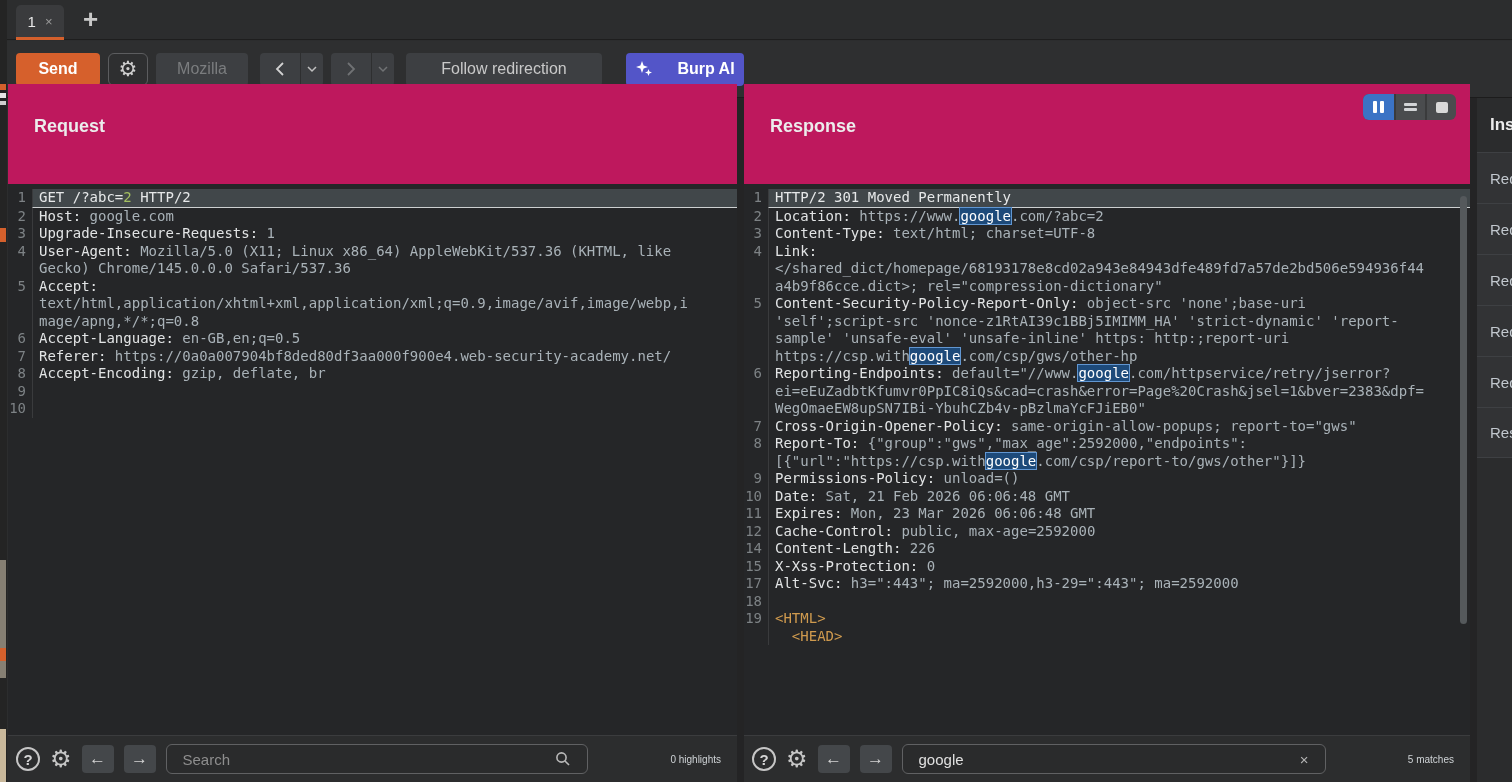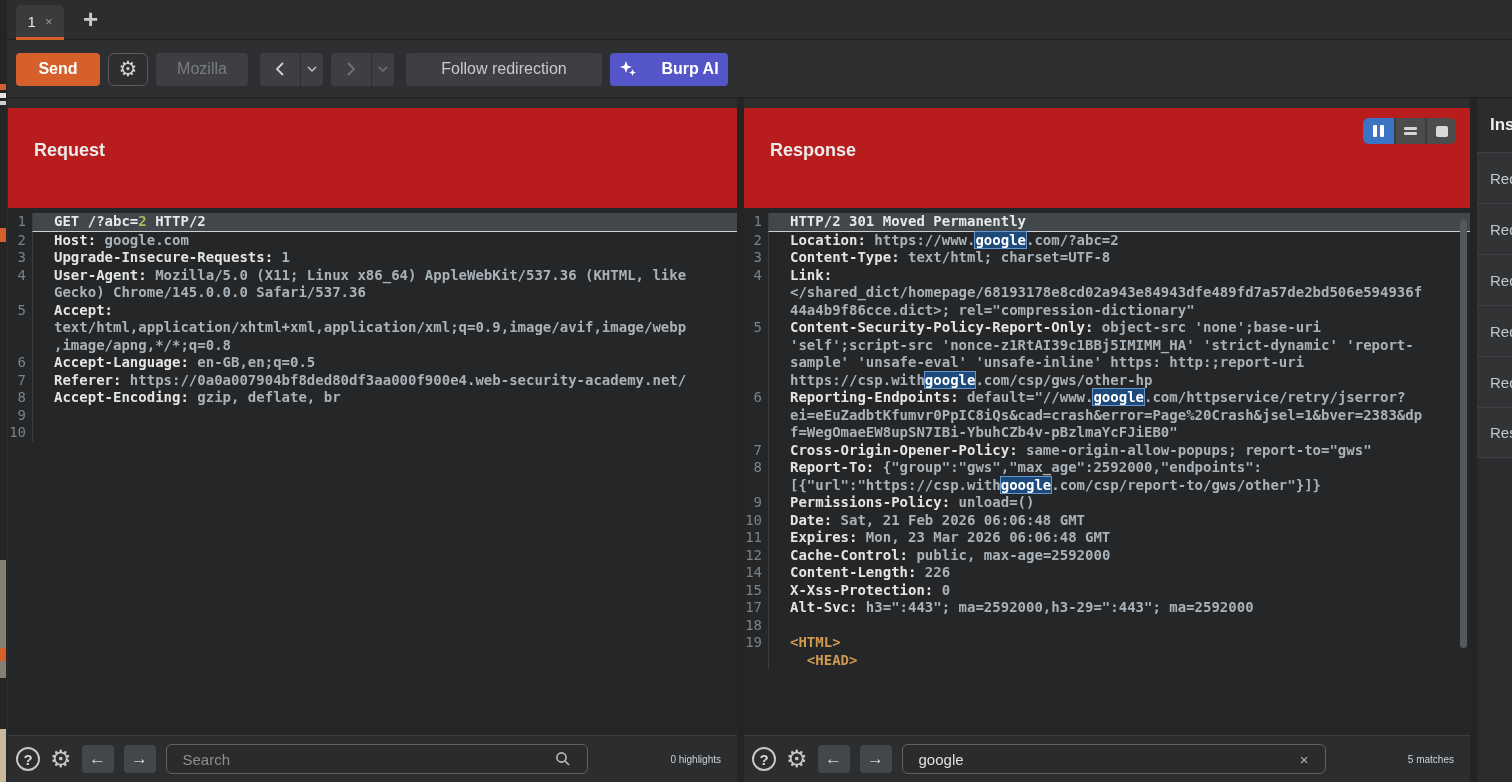--- a/index.html
+++ b/index.html
@@ -26,26 +26,26 @@
              border-bottom:1px solid #1c1c1c; display:flex; align-items:center; padding-left:9px; }
   .btn { height:33px; border-radius:4px; background:#3d3f42; color:#c6c6c6; font-size:16px;
          display:flex; align-items:center; justify-content:center; }
   .btn-send { width:84px; background:#d6602c; color:#ffffff; font-weight:bold; margin-right:8px; }
   .btn-gear { width:40px; background:transparent; border:1px solid #5c5d5f; border-radius:6px;
               font-size:21px; color:#cfcfcf; margin-right:8px; }
   .btn-cancel { width:92px; color:#7b7d7f; margin-right:12px; }
   .navgrp { display:flex; margin-right:8px; }
   .btn-nav { width:40px; border-radius:4px 0 0 4px; }
   .btn-caret { width:22px; border-radius:0 4px 4px 0; margin-left:1px; }
-  .btn-follow { width:196px; margin-left:4px; margin-right:8px; color:#c9c9c9; }
+  .btn-follow { width:196px; margin-left:4px; margin-right:24px; color:#c9c9c9; }
   .btn-ai { width:118px; background:#5355c8; color:#ffffff; font-weight:bold; gap:24px; }
   .dim svg polyline { stroke:#707274 !important; }
 
   
-  .panel { position:absolute; top:108px; bottom:0; background:#b91c1c; }
+  .panel { position:absolute; top:84px; bottom:0; background:#be185d; }
   #panel-request  { left:8px;   width:729px; }
   #panel-response { left:744px; width:726px; }
   .vgap { position:absolute; top:98px; bottom:0; background:#242425; }
   .panel-title { position:absolute; top:32px; left:26px; font-size:18px; font-weight:bold; color:#ececec; }
   .tabs-row { position:absolute; bottom:0; left:26px; right:14px; height:36px;
               display:flex; align-items:center; }
   .tab { font-size:16px; color:#cfcfcf; margin-right:38px; padding:7px 3px 9px 3px; cursor:pointer; }
   .tab.active { color:#f2f2f2; box-shadow:inset 0 -3px 0 #d4602c; }
   .hicons { margin-left:auto; display:flex; align-items:center; gap:17px; }
   .wrapbtn { width:30px; height:24px; border-radius:5px; background:#3b73c5;
@@ -62,22 +62,22 @@
   .vc-pause div { width:4px; height:12px; background:#fff; border-radius:1px; }
   .vc-rows div { width:13px; height:3px; background:#d2d4d6; border-radius:1px; margin:1.5px 0; }
   .vc-sq div { width:12px; height:11px; background:#d9d9d9; border-radius:2px; }
 
   
   .editor { position:absolute; top:100px; bottom:47px; left:0; right:0; background:#252628;
             overflow:hidden; padding-top:5px;
             font-family:"DejaVu Sans Mono", monospace; font-size:14px; line-height:17.5px; }
   .row { display:flex; }
   .gut { width:24px; flex:none; text-align:right; padding-right:6px; color:#7d8285; }
-  .ct { width:78ch; flex:none; padding-left:21px; border-left:1px solid #3a3b3d;
-        white-space:pre-wrap; overflow-wrap:break-word; min-height:17.5px;font-weight:bold; }
+  .ct { width:78ch; flex:none; padding-left:6px; border-left:1px solid #3a3b3d;
+        white-space:pre-wrap; overflow-wrap:break-word; min-height:17.5px; }
   .row.sel .ct { width:auto; flex:1; background:#41474a; border-bottom:1px solid #cdd0d1; }
   .sw { color:#e6e8e9; }
   .sn { color:#e2e4e5;margin-top:16px; }
   .sv { color:#a9b2b8; }
   .sp { color:#a3bf5f; }
   .st { color:#cf9a4e; }
   .sh { color:#ffffff; background:#1d4a7a; outline:1px solid #6196d1; }
   .scrollbar-y { position:absolute; right:3px; top:12px; width:7px; height:428px;
                  background:#55595c; border-radius:3.5px; }
 

